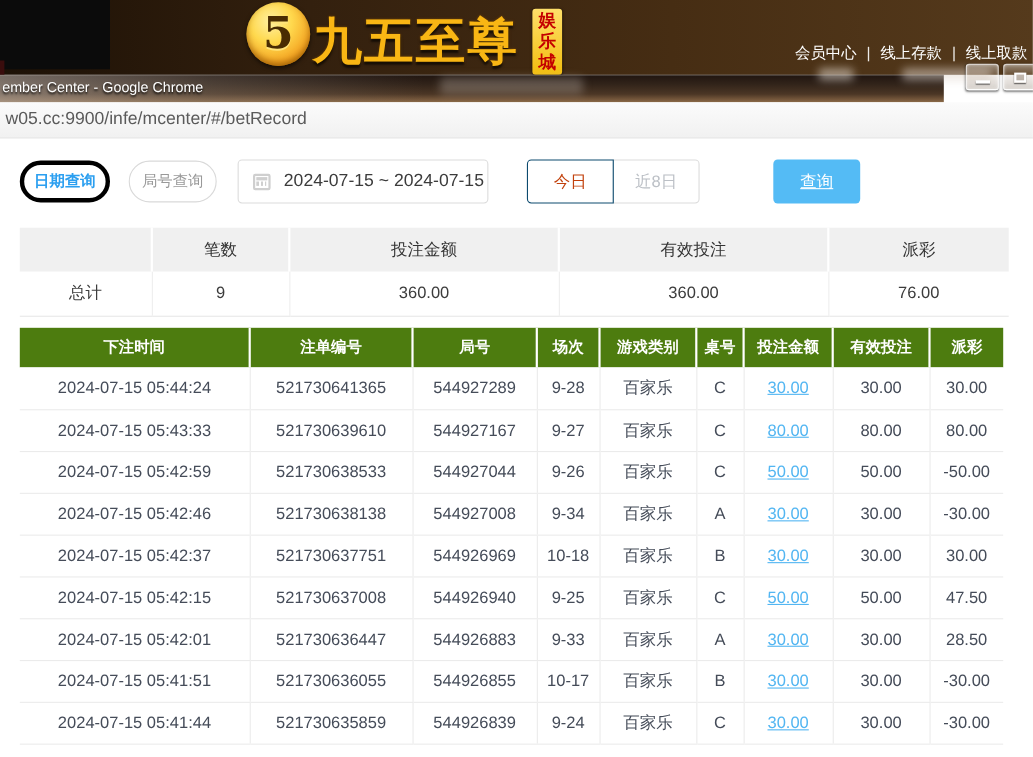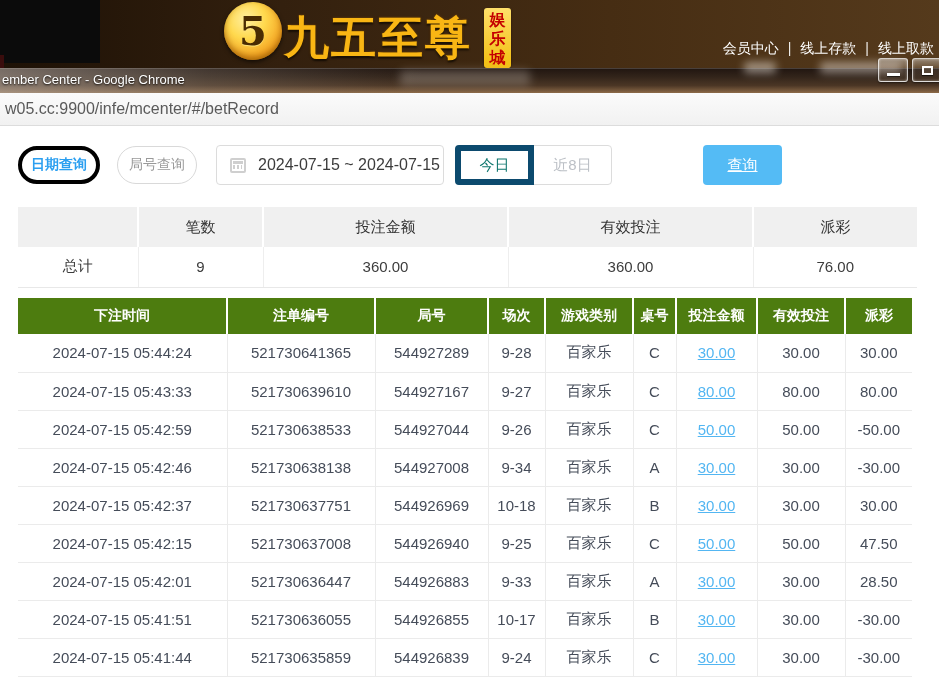--- a/index.html
+++ b/index.html
@@ -23,21 +23,21 @@
   .logo-badge { position:absolute; top:8px; left:484px; width:27px; height:60px; border-radius:3px;
     background:linear-gradient(180deg,#ffeظ06a,#f7c713); background:linear-gradient(180deg,#ffe06a,#f2bd0e);
     color:#c40000; font-size:16px; font-weight:bold; text-align:center; line-height:19px; padding-top:2px;
     box-shadow:0 1px 2px rgba(0,0,0,.5); overflow:hidden; }
 
   .top-nav { position:absolute; top:40px; right:5px; color:#fff; font-size:14px; white-space:nowrap; }
   .top-nav a { color:#fff; text-decoration:none; }
   .top-nav .sep { color:#fff; margin:0 9px; opacity:.9; }
 
   
-  .title-bar { position:absolute; top:68px; left:0; width:939px; height:25px;
+  .title-bar { position:absolute; top:68px; left:0; width:858px; height:25px;
     background:linear-gradient(180deg,#201510 0%,#32241a 35%,#4b3625 70%,#7a5b3e 92%,#8d6c49 100%);
     box-shadow:inset 0 1px 0 rgba(255,255,255,.18); }
   .title-bar::before { content:""; position:absolute; inset:0;
     background:linear-gradient(90deg,rgba(190,180,172,.55) 0%,rgba(150,140,130,.28) 22%,rgba(90,70,50,0) 45%); }
   .title-text { position:absolute; top:4px; left:2px; font-size:13px; color:#fff;
     text-shadow:0 1px 2px rgba(0,0,0,.9); white-space:nowrap; }
   .blur-blob { position:absolute; border-radius:4px; filter:blur(4px); }
   .blob-a { top:70px; left:400px; width:130px; height:16px; background:rgba(205,195,185,.30); }
   .blob-b { top:62px; left:744px; width:32px; height:11px; background:rgba(235,225,215,.55); }
   .blob-c { top:62px; left:820px; width:82px; height:11px; background:rgba(225,215,205,.55); }
@@ -70,21 +70,21 @@
   .cal-icon::before { content:""; position:absolute; top:1px; left:1px; right:1px; height:3px; background:#cfcfcf; }
   .cal-icon::after { content:""; position:absolute; bottom:2px; left:1px; width:9px; height:4px;
     background:repeating-linear-gradient(90deg,#cfcfcf 0 2px,transparent 2px 4px); }
   .date-text { font-size:16px; color:#3c3c3c; }
 
   .seg-group { position:absolute; top:19px; left:455px; height:40px; display:flex; }
   .seg { width:79px; height:40px; display:flex; align-items:center; justify-content:center; font-size:15px;
     border:1px solid #dcdcdc; background:#fff; color:#bcc0c6; margin-left:-1px; cursor:pointer; }
   .seg:first-child { margin-left:0; border-radius:4px 0 0 4px; }
   .seg:last-child { border-radius:0 4px 4px 0; }
-  .seg.active { border:6px solid #0c4a6e; color:#0f766e; z-index:2; }
+  .seg.active { border:1px solid #0c4a6e; color:#c2410c; z-index:2;margin-left:24px; }
 
   .search-btn { position:absolute; top:19px; left:703px; width:79px; height:40px; background:#54bbf5;
     border:none; border-radius:4px; color:#fff; font-size:15px; display:flex; align-items:center; justify-content:center; cursor:pointer;text-decoration:underline; }
 
   
   table { border-collapse:collapse; table-layout:fixed; }
   .summary-table { position:absolute; top:81px; left:18px; width:899px; }
   .summary-table th { background:#f0f0f0; font-weight:normal; font-size:15px; color:#333; height:40px; border-left:2px solid #fff; }
   .summary-table th:first-child { border-left:none; }
   .summary-table td { background:#fff; font-size:15px; color:#3c3c3c; height:40px; text-align:center;

